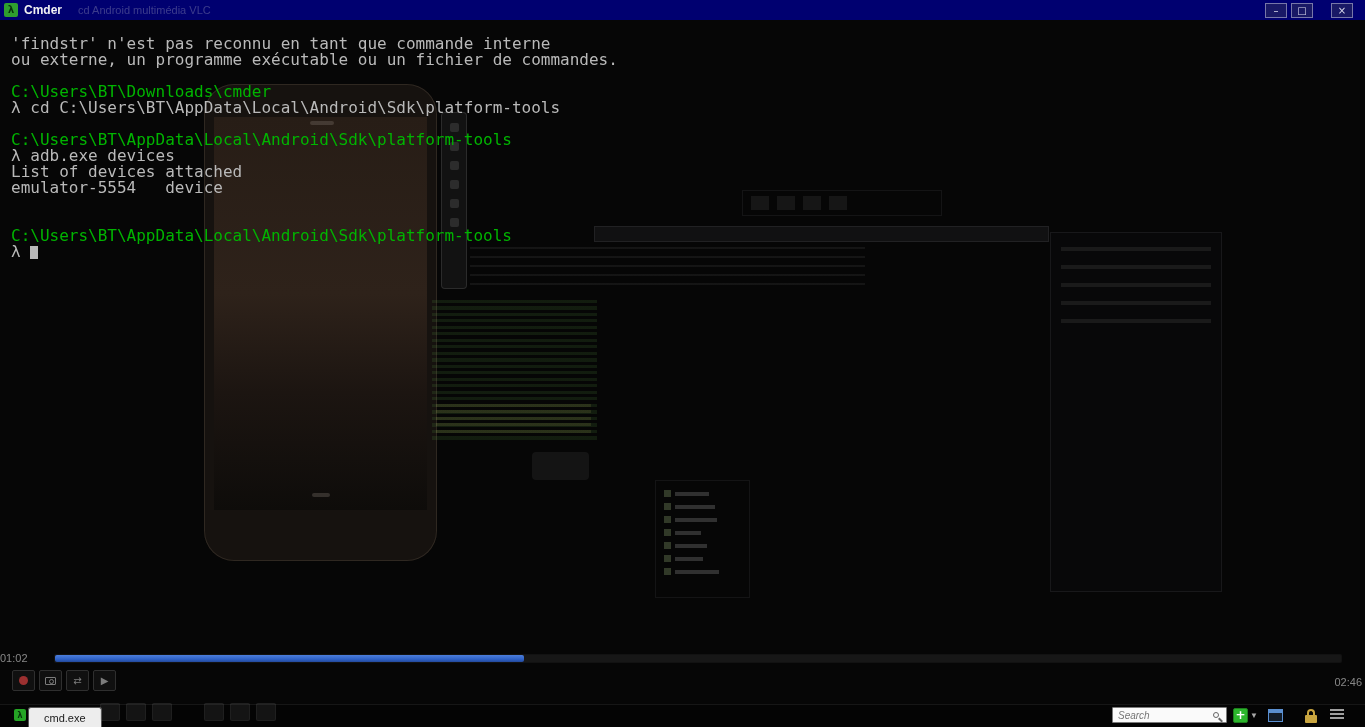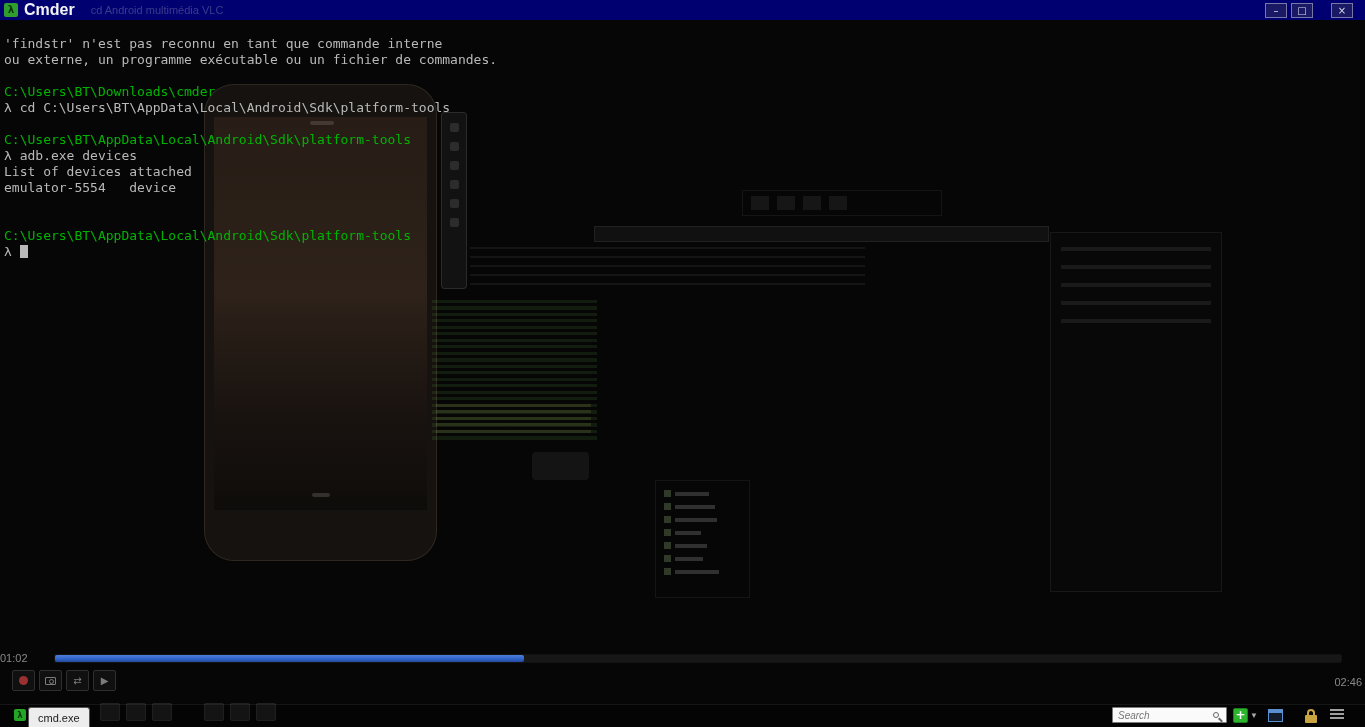--- a/index.html
+++ b/index.html
@@ -13,21 +13,21 @@
   #titlebar {
     position:absolute; top:0; left:0; width:100%; height:20px;
     background:var(--titlebar-blue); display:flex; align-items:center;
     padding-left:4px; z-index:10;
   }
   .cmder-icon {
     width:14px; height:14px; background:#2f9e2f; border-radius:2px;
     color:#06320a; font:bold 11px/14px "DejaVu Sans Mono", monospace; text-align:center;
     flex:0 0 auto;
   }
-  .title-text { color:#f2f2f2; font-size:16px; font-weight:bold; margin-left:6px; }
+  .title-text { color:#f2f2f2; font-size:12px; font-weight:bold; margin-left:6px; }
   .ghost-titles { color:rgba(185,185,200,0.32); font-size:11px; margin-left:16px; }
   .win-btns { position:absolute; right:12px; top:3px; display:flex; gap:4px; }
   .win-btn {
     width:22px; height:15px; border:1px solid rgba(170,170,205,0.65);
     background:rgba(45,45,95,0.55); color:#d8d8ea;
     font:10px/13px "DejaVu Sans", sans-serif; text-align:center; cursor:default;
   }
   .win-btn.close { margin-left:14px; }
 
   
@@ -59,22 +59,22 @@
   .g-toolbar { left:742px; top:190px; width:200px; height:26px; border:1px solid rgba(125,125,135,0.12); display:flex; gap:8px; align-items:center; padding:0 8px; }
   .g-toolbar i { width:18px; height:14px; background:rgba(140,140,140,0.12); }
   .g-btnbox { left:532px; top:452px; width:57px; height:28px; background:rgba(125,125,125,0.12); border-radius:4px; }
   .g-filewin { left:655px; top:480px; width:95px; height:118px; border:1px solid rgba(125,125,135,0.12); padding:6px 0 0 8px; }
   .g-filewin .row { display:flex; align-items:center; gap:4px; height:13px; }
   .g-filewin .row i { width:7px; height:7px; background:rgba(150,175,120,0.30); flex:0 0 auto; }
   .g-filewin .row b { height:4px; background:rgba(170,170,170,0.26); }
 
   
   #terminal-lines {
-    position:absolute; left:4px; top:36px; z-index:5;
-    font-family:"DejaVu Sans Mono", monospace; font-size:13px; line-height:16px;
+    position:absolute; left:11px; top:36px; z-index:5;
+    font-family:"DejaVu Sans Mono", monospace; font-size:16px; line-height:16px;
     white-space:pre;
   }
   .tline.green { color:var(--prompt-green); }
   .tline.gray  { color:var(--terminal-gray); }
   .cursor { display:inline-block; width:8px; height:13px; background:var(--terminal-gray); vertical-align:-2px; }
 
   
   .vlc-time {
     position:absolute; top:652px; color:rgba(172,172,172,0.78); font-size:11px; z-index:4;
     font-family:"Liberation Sans", sans-serif;
@@ -100,21 +100,21 @@
 
   
   #statusbar { position:absolute; left:0; bottom:0; width:100%; height:23px; background:#040404; border-top:1px solid #161616; z-index:6; }
   .conemu-icon {
     position:absolute; left:14px; bottom:6px; width:12px; height:12px; background:#25a525; border-radius:2px;
     color:#06320a; font:bold 9px/12px "DejaVu Sans Mono", monospace; text-align:center;
   }
   .tab {
     position:absolute; left:28px; bottom:0; height:20px; background:#ededed;
     border:1px solid #555; border-bottom:none; border-radius:3px 3px 0 0;
-    display:flex; align-items:center; padding:0 9px; color:#1a1a1a; font-size:11px;margin-top:48px;
+    display:flex; align-items:center; padding:0 15px; color:#1a1a1a; font-size:11px;margin-top:48px;
   }
   #search-box {
     position:absolute; left:1112px; bottom:4px; width:115px; height:16px;
     background:#fafafa; border:1px solid #7a7a7a; border-radius:1px;
     font:italic 10px "Liberation Sans", sans-serif; color:#777; padding:0 16px 0 5px; outline:none;
   }
   .mag { position:absolute; left:1213px; bottom:9px; width:6px; height:6px; border:1px solid #666; border-radius:50%; z-index:7; }
   .mag::after { content:""; position:absolute; width:5px; height:2px; background:#666; transform:rotate(45deg); left:4px; top:6px; }
   #plus-btn {
     position:absolute; left:1233px; bottom:4px; width:15px; height:15px;

